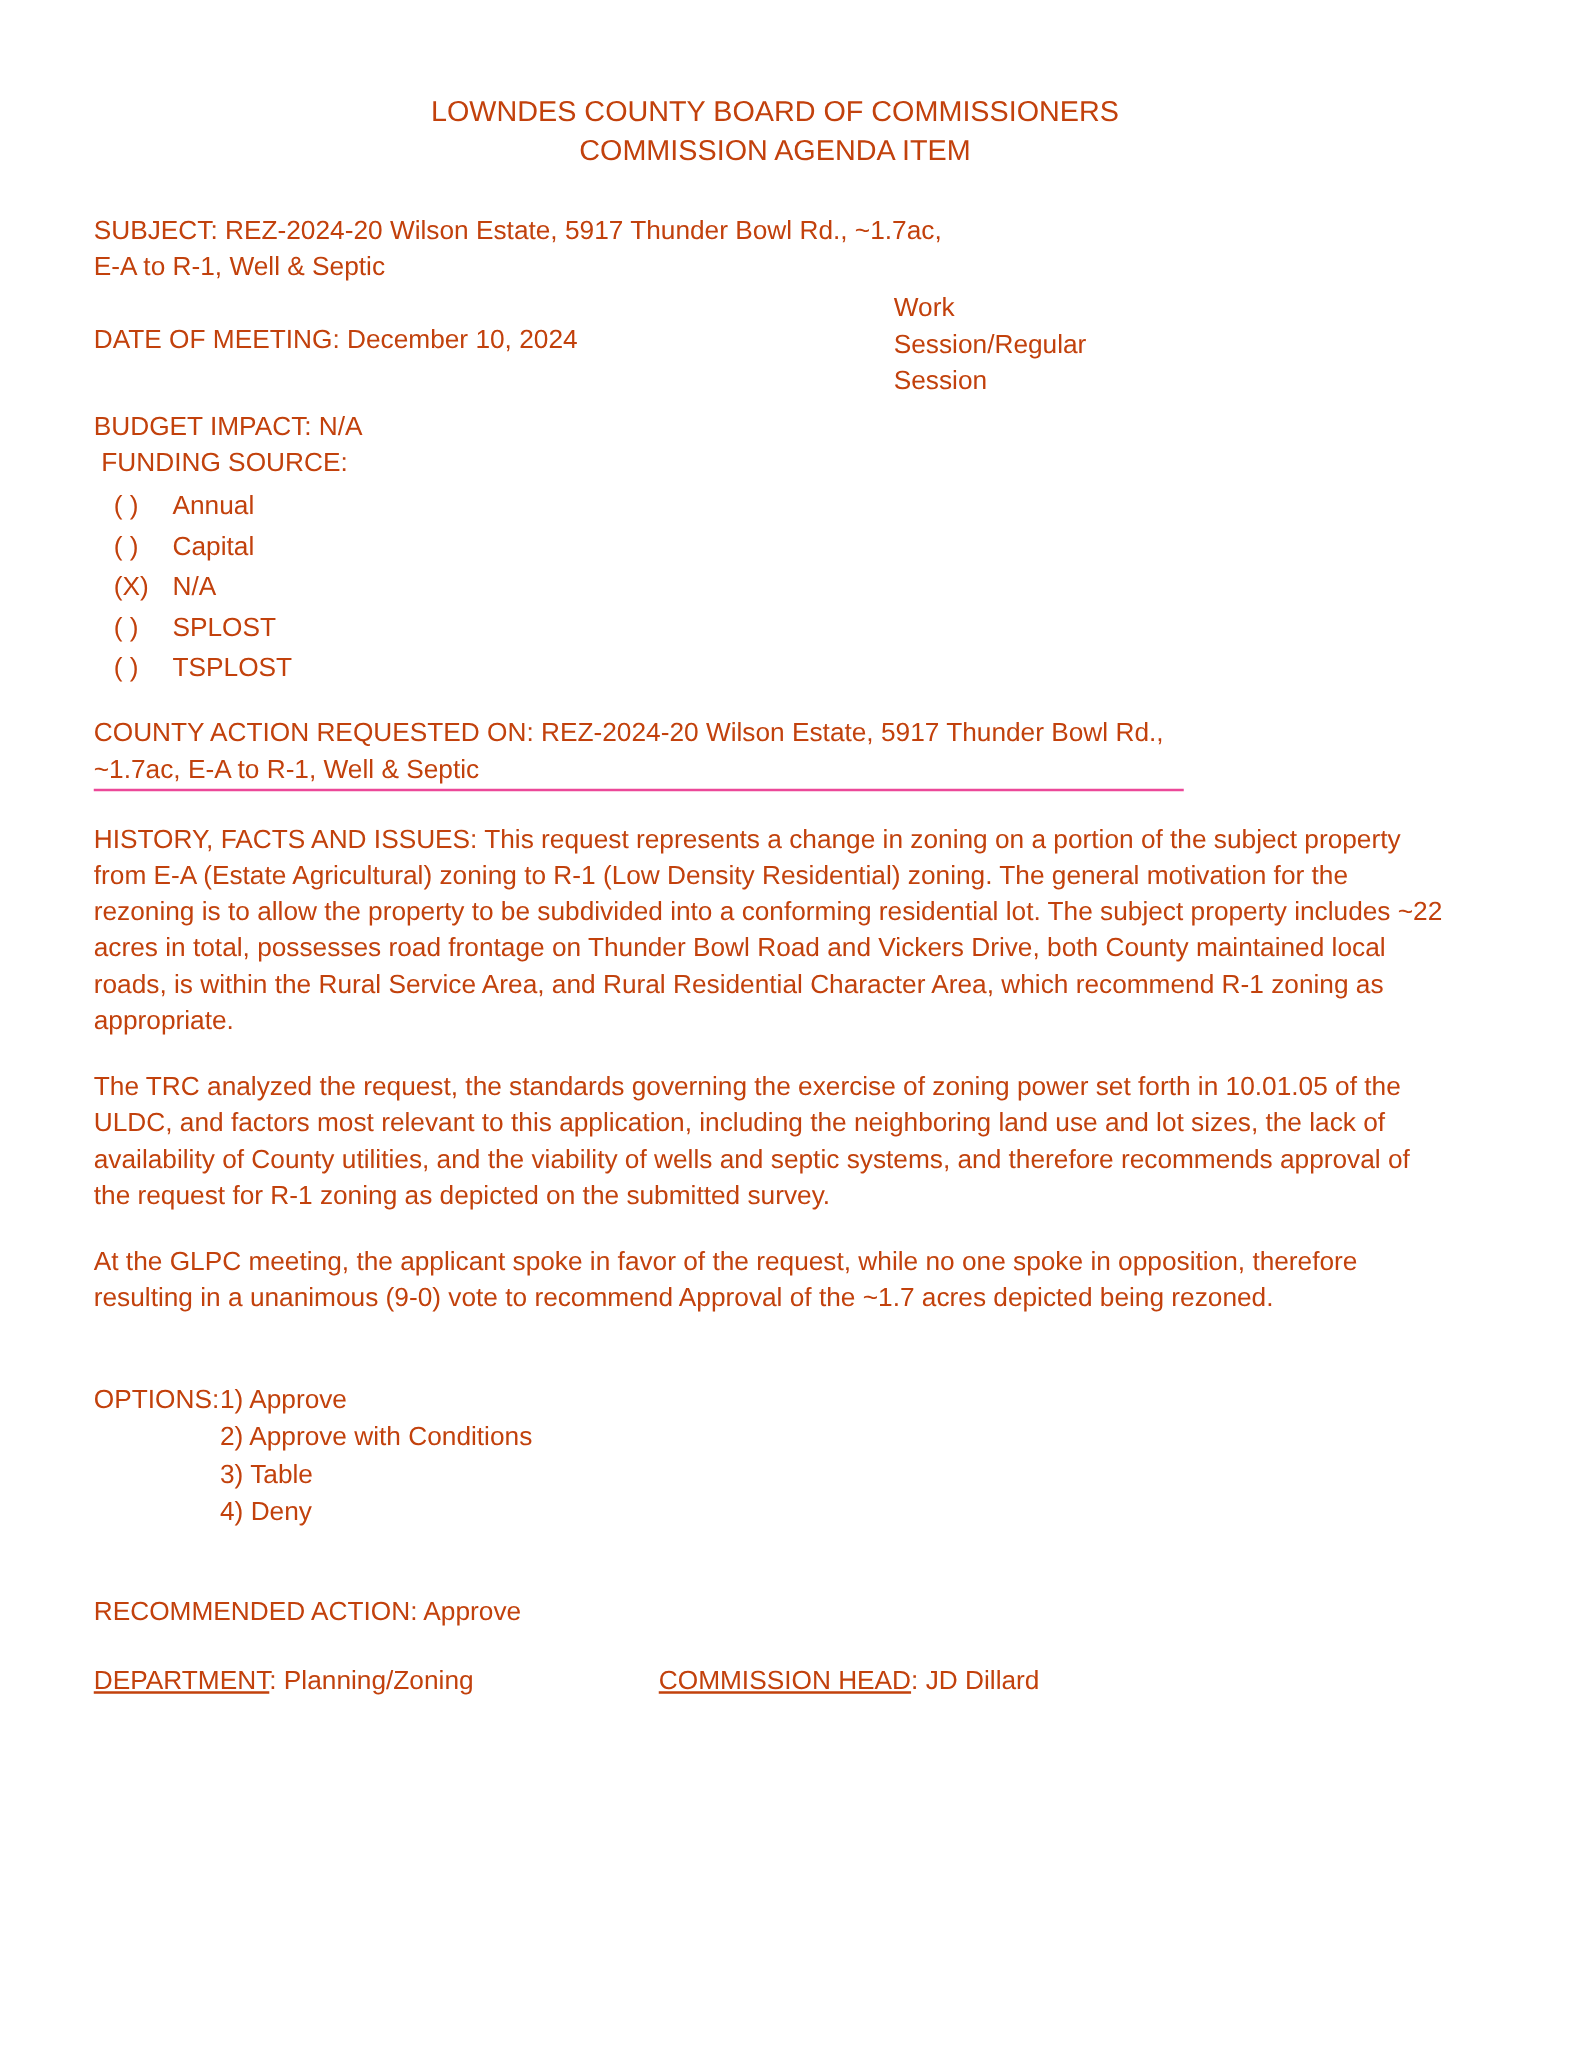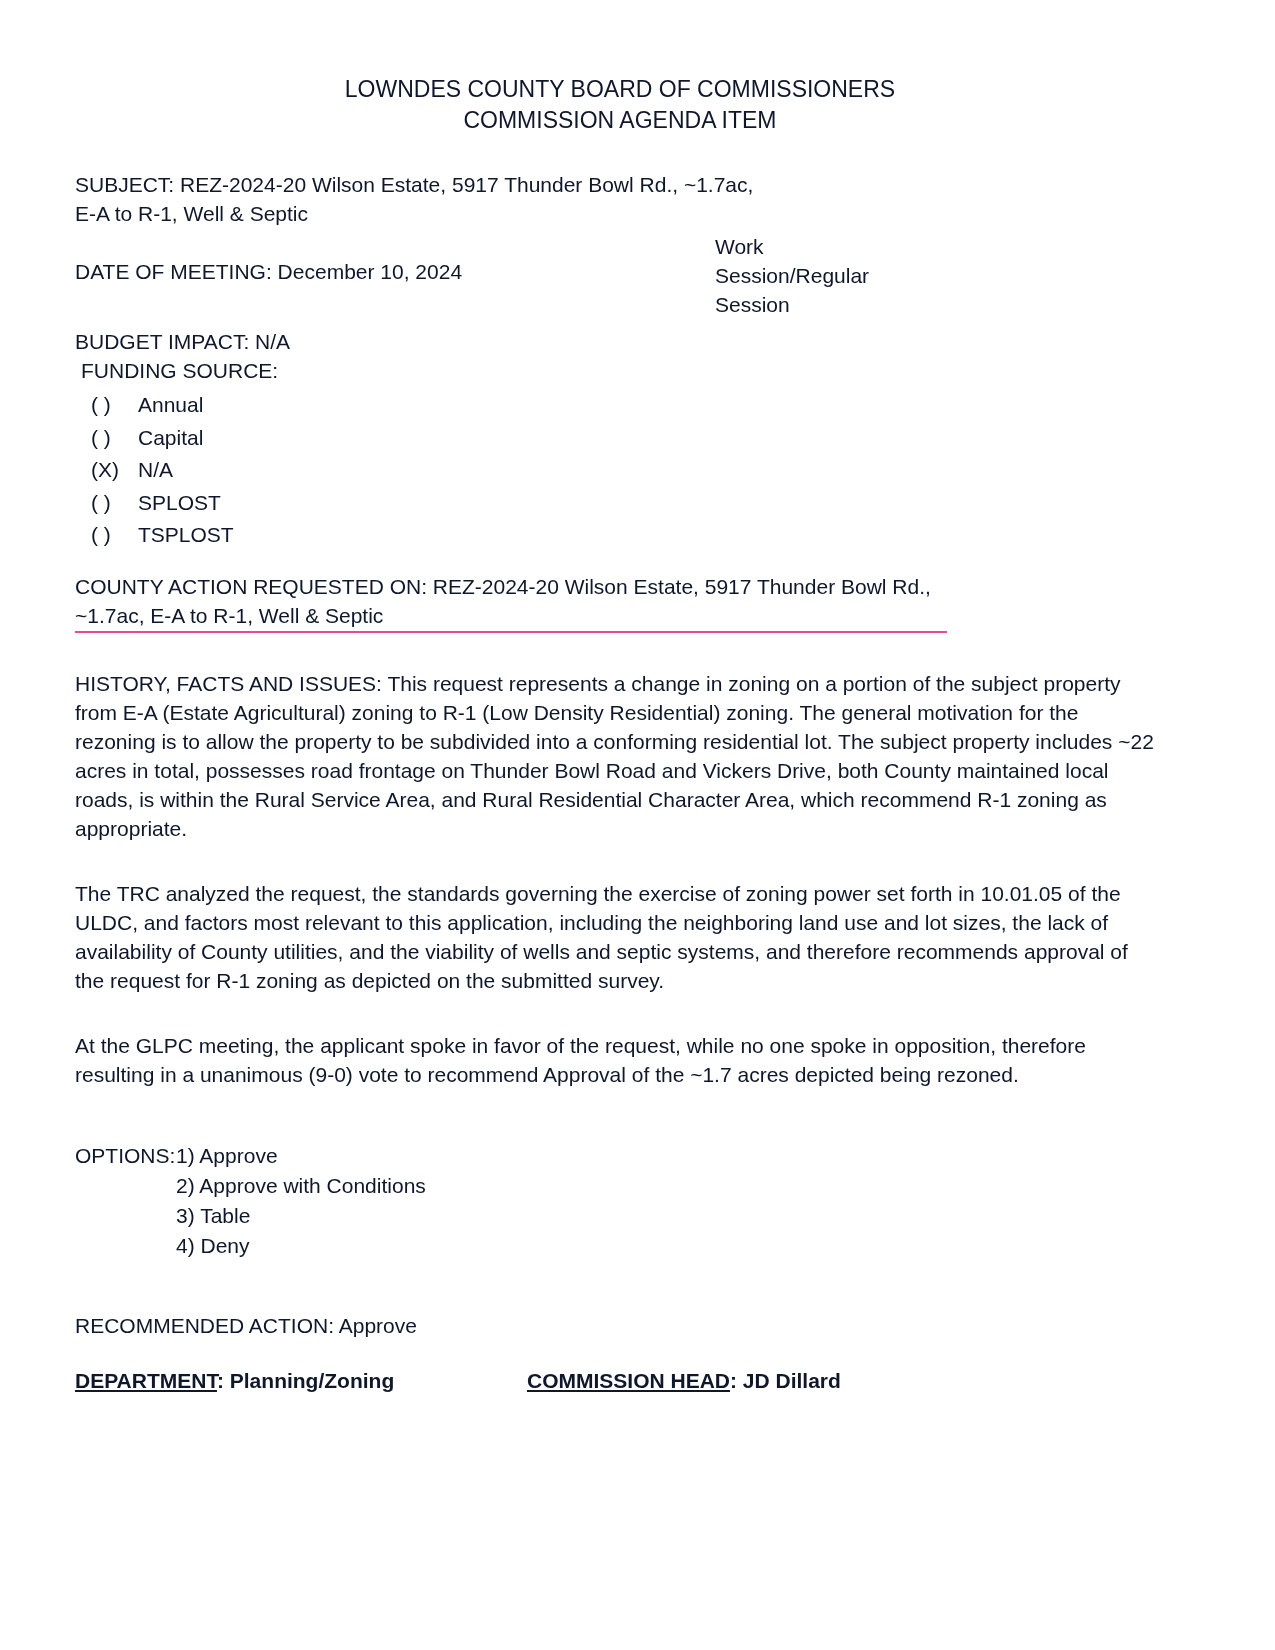--- a/index.html
+++ b/index.html
@@ -6,21 +6,21 @@
     margin: 0;
     padding: 0;
     background: #ffffff;
   }
   .page {
     position: relative;
     width: 1275px;
     height: 1650px;
     box-sizing: border-box;
     background: #ffffff;
-    color: #0f172a;
+    color: #c2410c;
     font-family: "Liberation Sans", sans-serif;
     font-size: 21px;
     line-height: 29px;
     padding: 74px 110px 0 75px;
     overflow: hidden;
   }
   .title-block {
     text-align: center;
     font-size: 23px;
     line-height: 31px;
@@ -49,37 +49,36 @@
     display: inline-block;
     width: 47px;
   }
   .county-action {
     margin-top: 20px;
     width: 872px;
     border-bottom: 2px solid #ec4899;
     padding-bottom: 1px;
   }
   .para {
-    margin: 36px 0 0 0;
+    margin: 24px 0 0 0;
     max-width: 1085px;
   }
   .options-row {
     display: flex;
     margin-top: 52px;
   }
   .options-label {
     width: 101px;
     flex: none;
   }
   .options-items { line-height: 30px; }
   .recommended { margin-top: 50px; }
   .dept-row {
     display: flex;
     margin-top: 26px;
-    font-weight: bold;
   }
   .dept-left {
     width: 452px;
     flex: none;
   }
   .underlined { text-decoration: underline; }
   .admin { margin-top: 26px; }
 </style>
 </head>
 <body>

